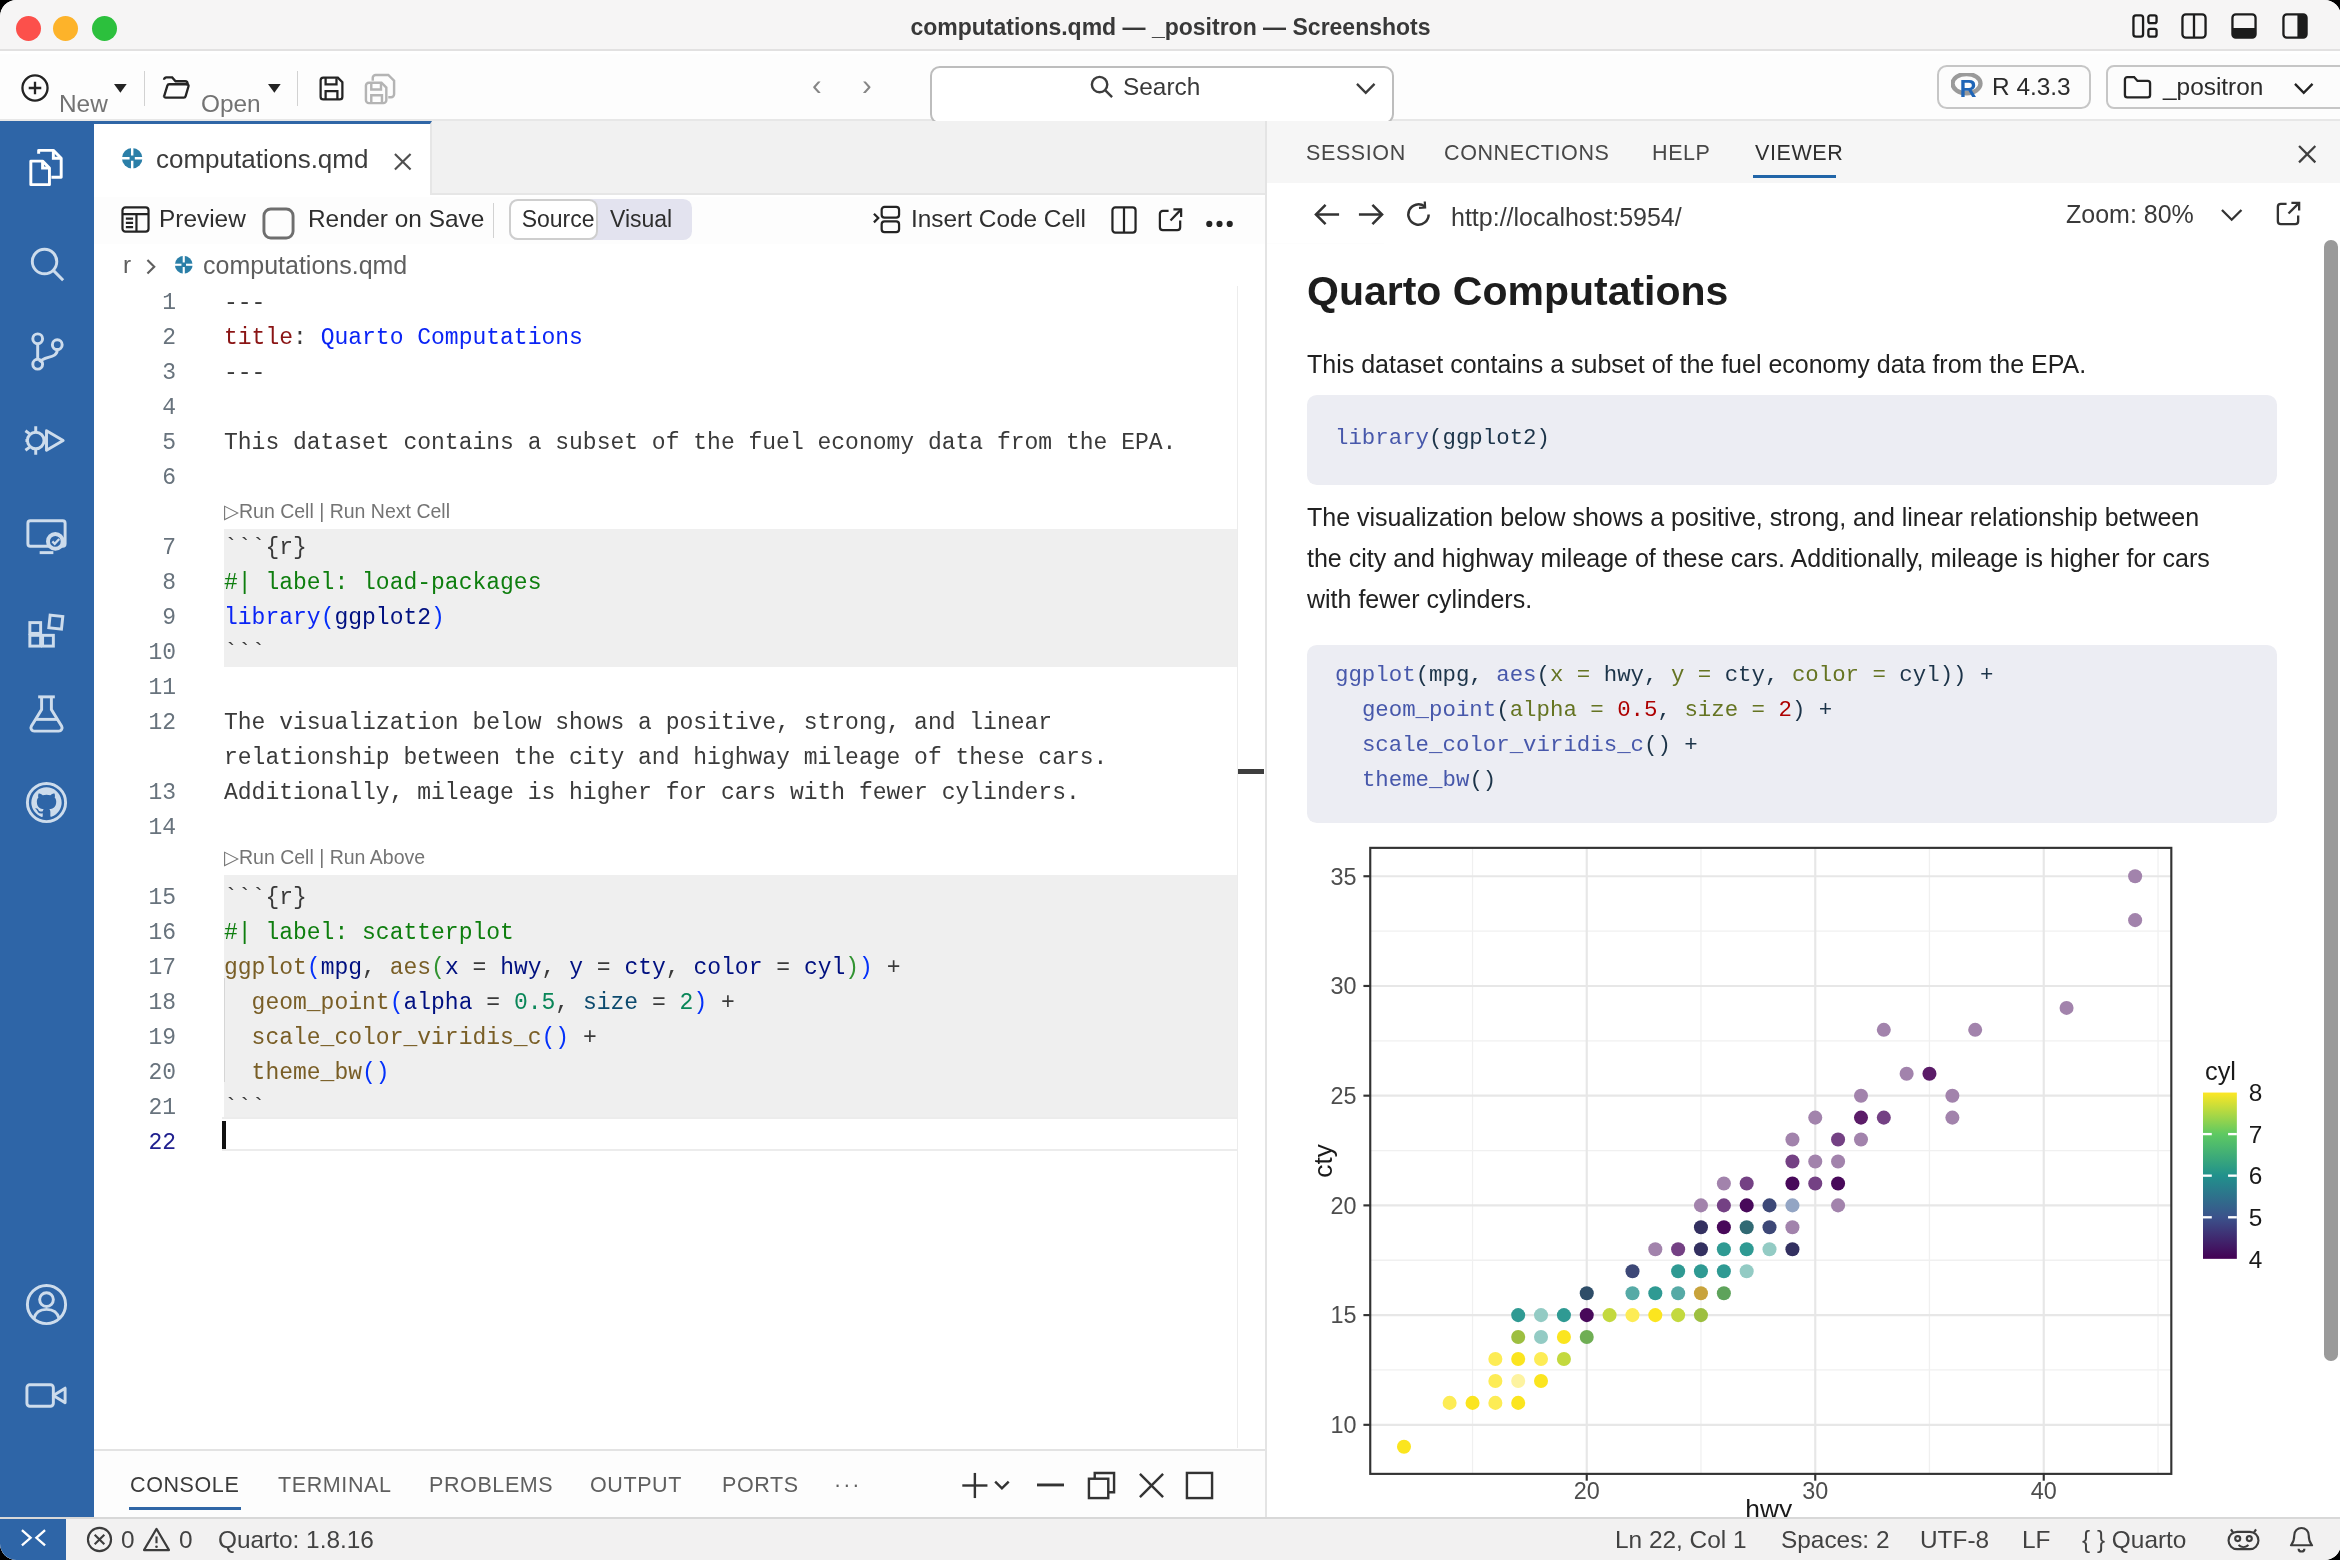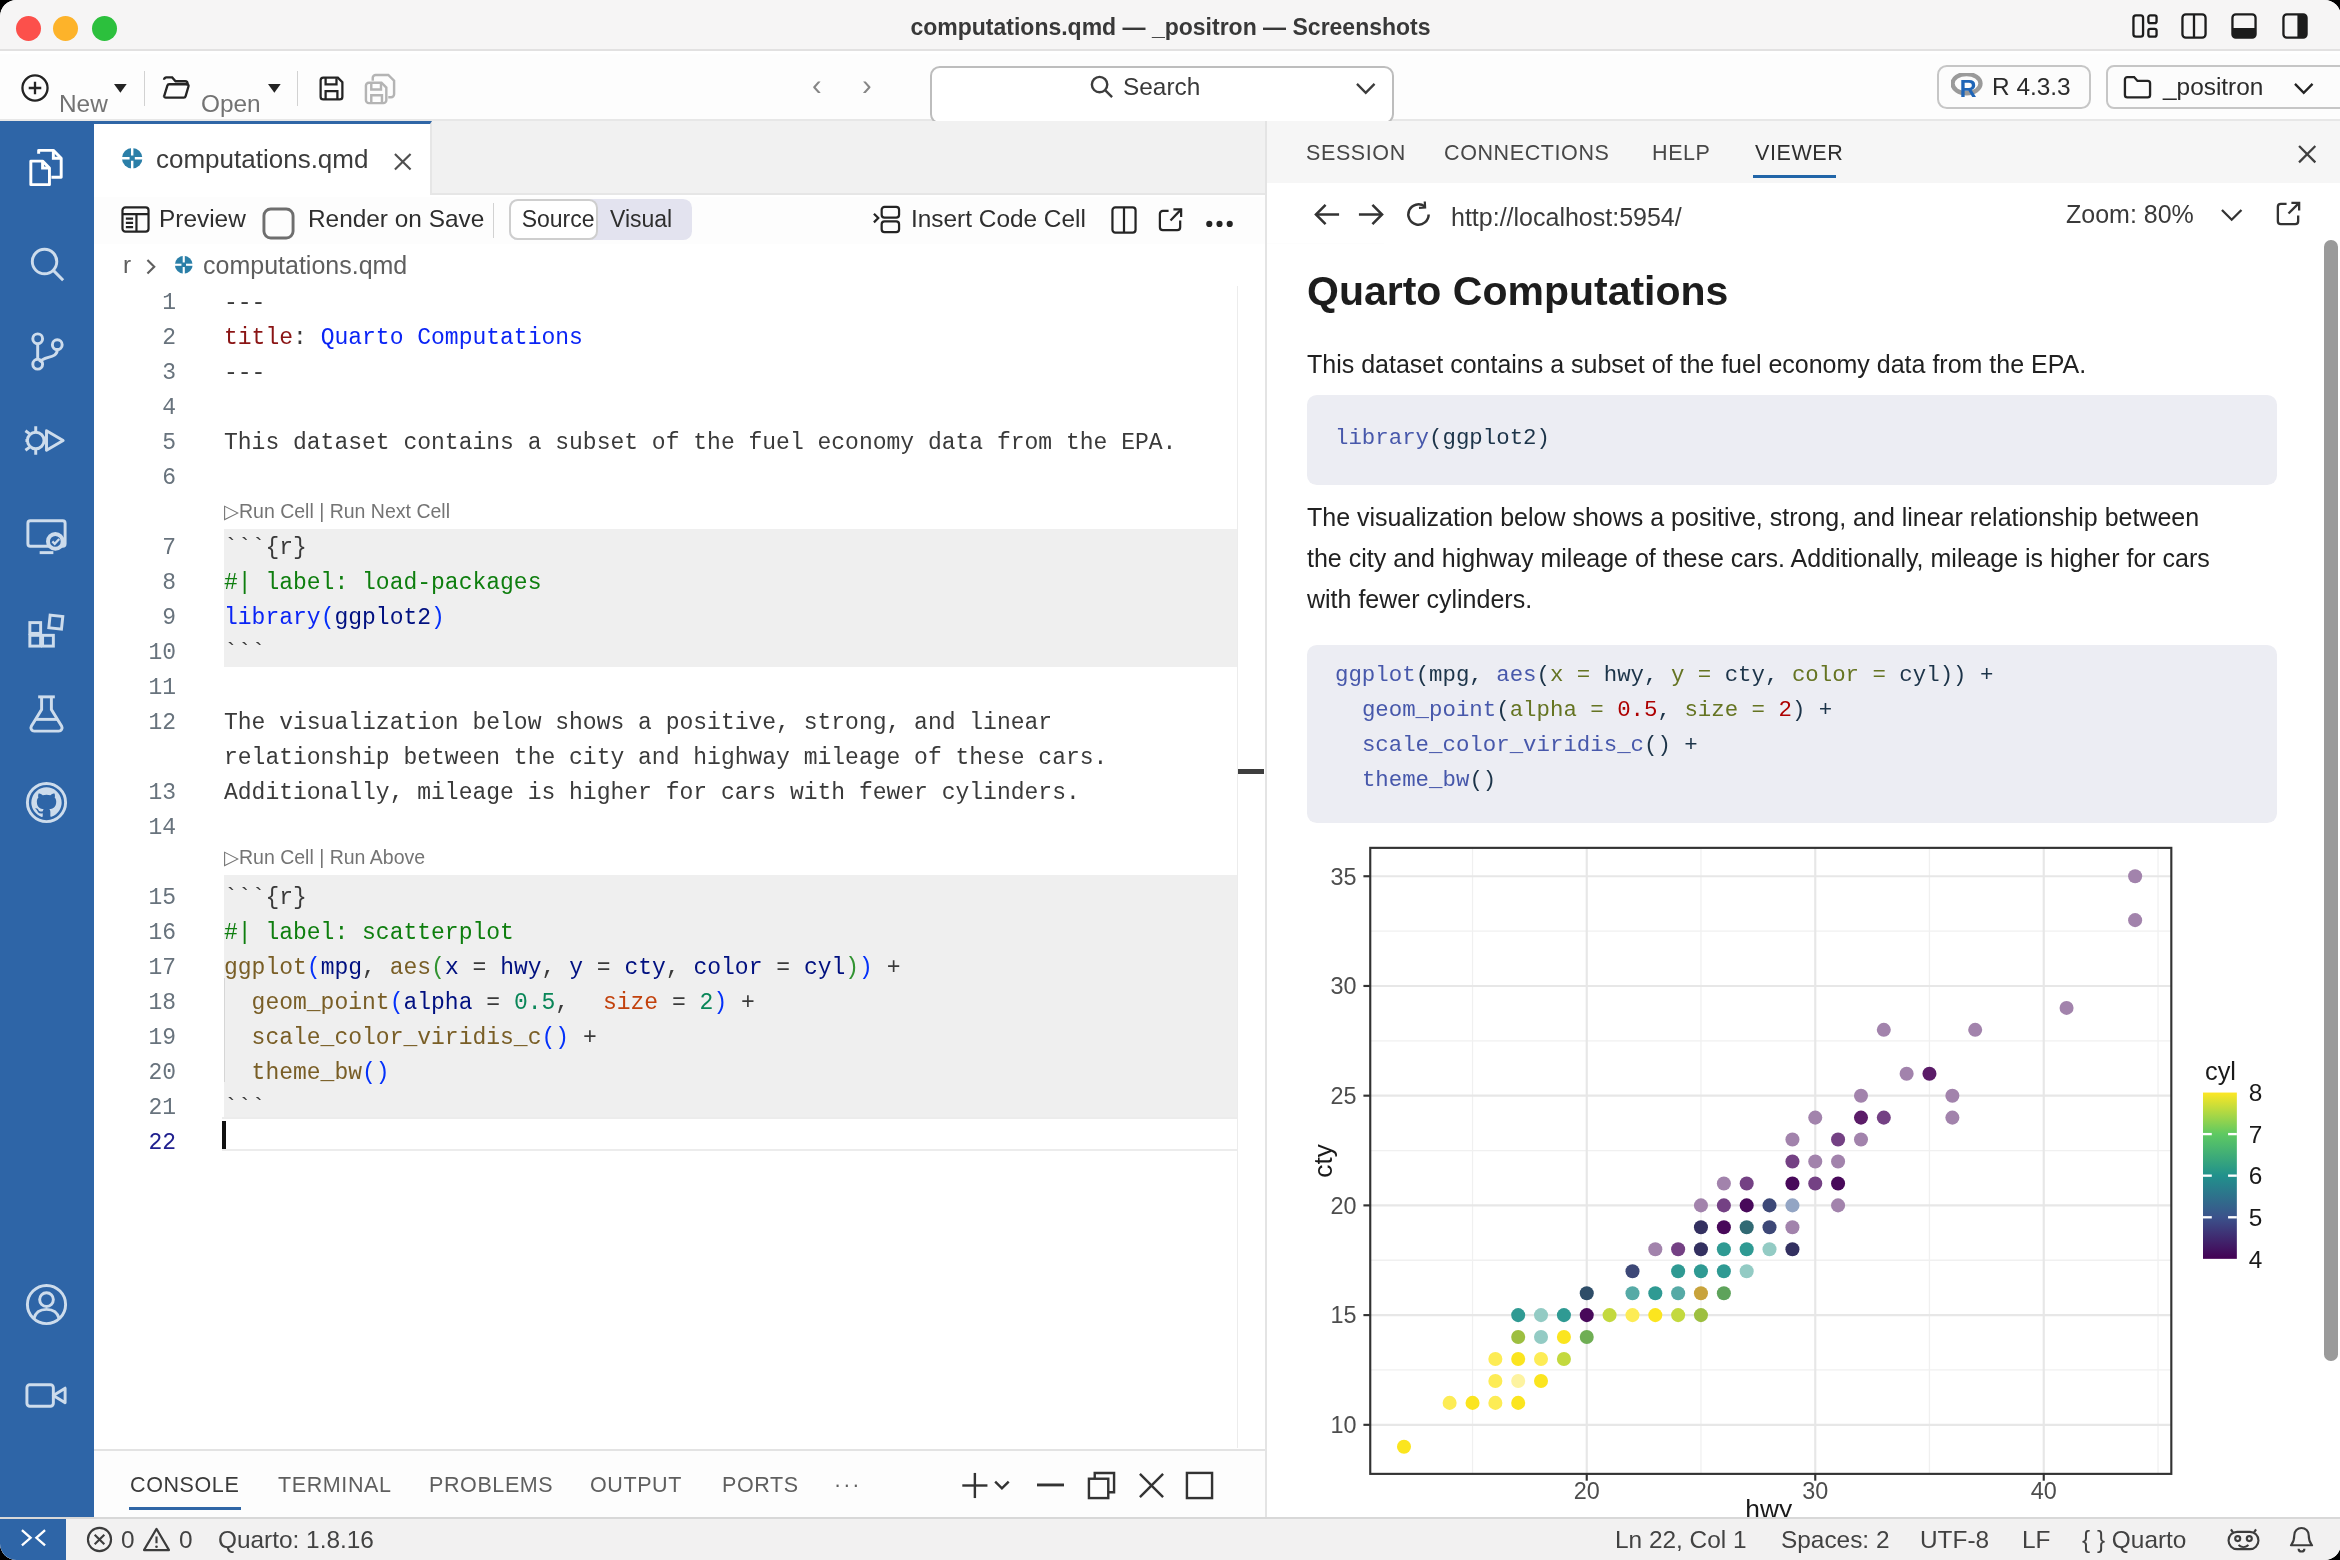--- a/index.html
+++ b/index.html
@@ -358,21 +358,21 @@
 ```
 
 The visualization below shows a positive, strong, and linear
 relationship between the city and highway mileage of these cars.
 Additionally, mileage is higher for cars with fewer cylinders.
 
 
 ```{r}
 <span style="color:#0e7e0e;">#| label: scatterplot</span>
 <span style="color:#795e26;">ggplot</span><span style="color:#0431fa;">(</span><span style="color:#001080;">mpg</span>, <span style="color:#795e26;">aes</span><span style="color:#319331;">(</span><span style="color:#001080;">x</span> = <span style="color:#001080;">hwy</span>, <span style="color:#001080;">y</span> = <span style="color:#001080;">cty</span>, <span style="color:#001080;">color</span> = <span style="color:#001080;">cyl</span><span style="color:#319331;">)</span><span style="color:#0431fa;">)</span> +
-  <span style="color:#795e26;">geom_point</span><span style="color:#0431fa;">(</span><span style="color:#001080;">alpha</span> = <span style="color:#098658;">0.5</span>, <span style="color:#c2410c;margin-left:20px;">size</span> = <span style="color:#098658;">2</span><span style="color:#0431fa;">)</span> +
+  <span style="color:#795e26;">geom_point</span><span style="color:#0431fa;">(</span><span style="color:#001080;">alpha</span> = <span style="color:#098658;">0.5</span>, <span style="color:#0c4a6e;">size</span> = <span style="color:#098658;">2</span><span style="color:#0431fa;">)</span> +
   <span style="color:#795e26;">scale_color_viridis_c</span><span style="color:#0431fa;">()</span> +
   <span style="color:#795e26;">theme_bw</span><span style="color:#0431fa;">()</span>
 ```
 </pre>
 </div>
 
 <div class="abs" id="panel">
  <div class="abs ptab" style="left:36px;color:#3a3a3a;">CONSOLE</div>
  <div class="abs" style="left:35px;top:56px;width:112px;height:2.9px;background:#2f66a6;"></div>
  <div class="abs ptab" style="left:184px;">TERMINAL</div>

